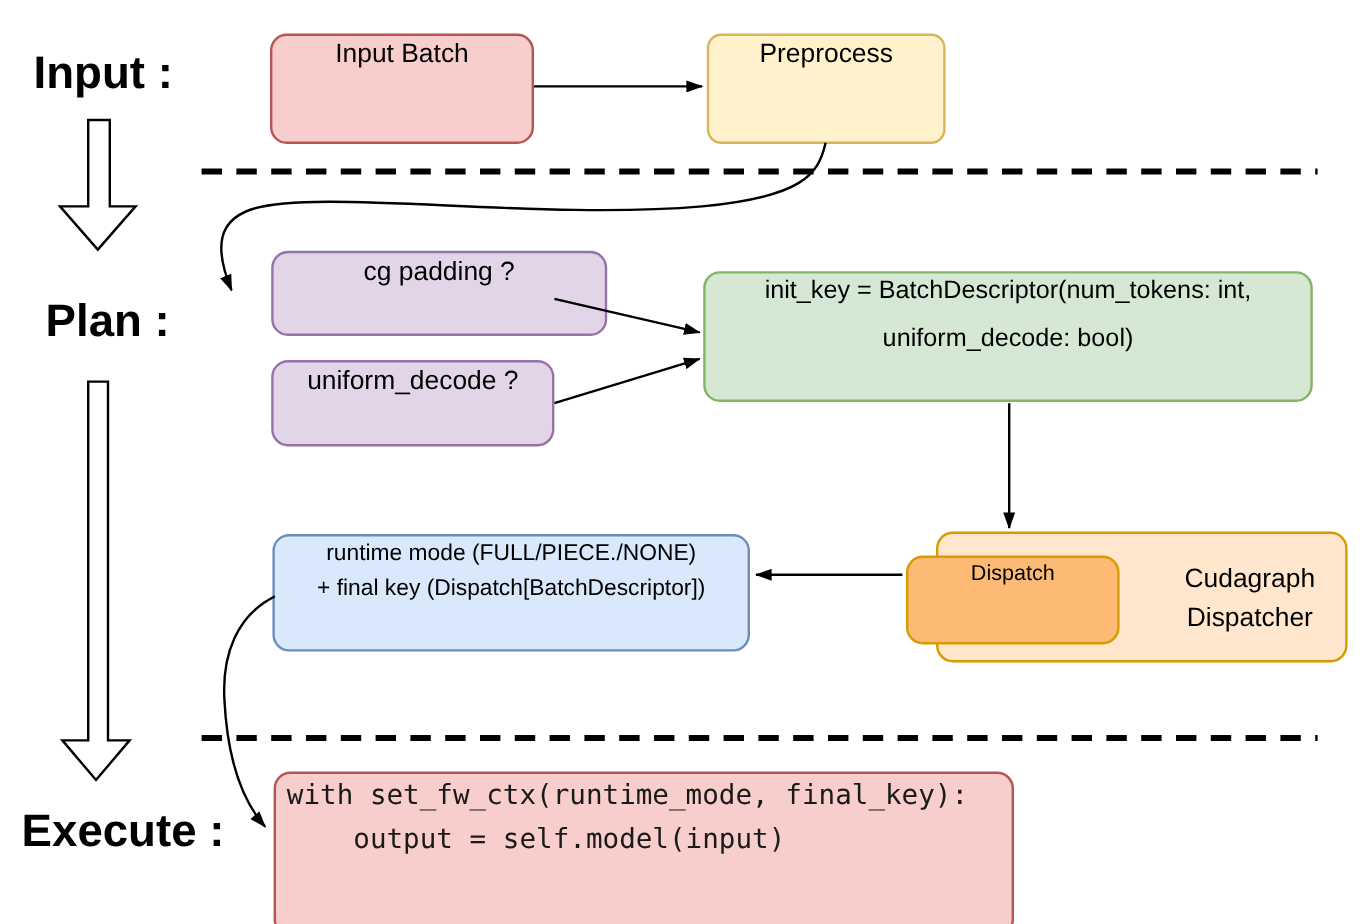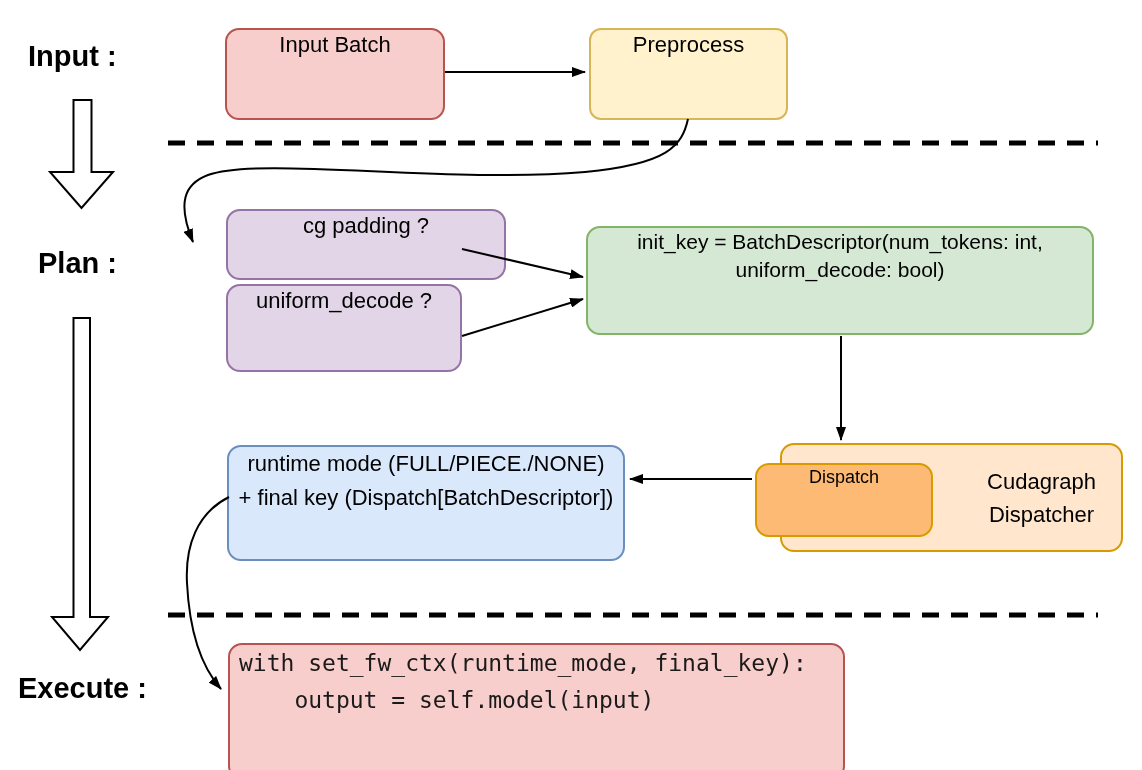--- a/index.html
+++ b/index.html
@@ -10,51 +10,51 @@
   body {
     width: 1142px;
     height: 770px;
     position: relative;
     font-family: "Liberation Sans", "DejaVu Sans", sans-serif;
     color: #000;
     overflow: hidden;
   }
   .stage-label {
     position: absolute;
-    font-size: 29px;
+    font-size: 38px;
     font-weight: 700;
     color: #000;
     white-space: nowrap;
   }
   .node {
     position: absolute;
     box-sizing: border-box;
     border: 2px solid #000;
     border-radius: 14px;
     display: flex;
     flex-direction: column;
     align-items: center;
     text-align: center;
     font-size: 22px;
     line-height: 1.35;
     color: #000;
   }
   #node-input-batch   { left: 225px; top: 28px;  width: 220px; height: 92px; }
   #node-preprocess    { left: 589px; top: 28px;  width: 199px; height: 92px; }
   #node-cg-padding    { left: 226px; top: 209px; width: 280px; height: 71px; }
-  #node-uniform-decode{ left: 226px; top: 284px; width: 236px; height: 88px; }
-  #node-init-key      { left: 586px; top: 226px; width: 508px; height: 109px; font-size: 21px; }
+  #node-uniform-decode{ left: 226px; top: 300px; width: 236px; height: 72px; }
+  #node-init-key      { left: 586px; top: 226px; width: 508px; height: 109px; font-size: 21px; gap: 12px; }
   #node-cudagraph     { left: 780px; top: 443px; width: 343px; height: 109px; }
   #node-cudagraph-label {
     position: absolute; left: 178px; top: 0; width: 163px; height: 105px;
     display: flex; flex-direction: column; align-items: center; justify-content: center;
     font-size: 22px; line-height: 1.5;
   }
   #node-dispatch      { left: 755px; top: 443px; width: 178px; height: 74px; font-size: 18px; }
-  #node-runtime-mode  { left: 227px; top: 445px; width: 398px; height: 116px; font-size: 22px; line-height: 1.55; }
+  #node-runtime-mode  { left: 227px; top: 445px; width: 398px; height: 98px; font-size: 19px; line-height: 1.55; }
   #node-execute-code  {
     left: 228px; top: 643px; width: 617px; height: 137px;
     align-items: flex-start; text-align: left;
     font-family: "DejaVu Sans Mono", "Liberation Mono", monospace;
     font-size: 23px; line-height: 1.6;
     padding-left: 9px;
     color: #1a1a1a;
   }
   .code-line { white-space: pre; }
   #arrow-layer {

